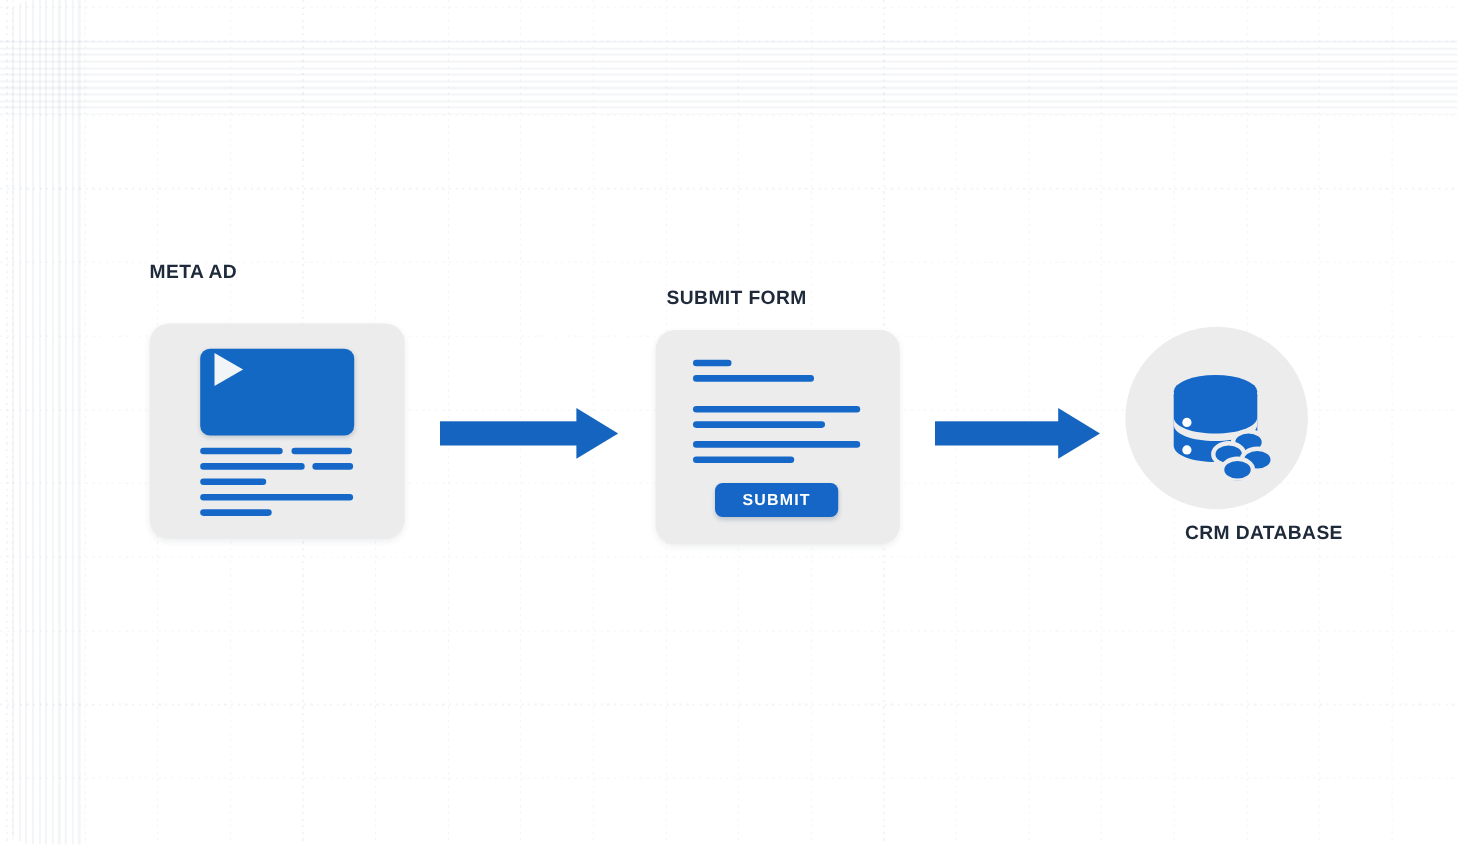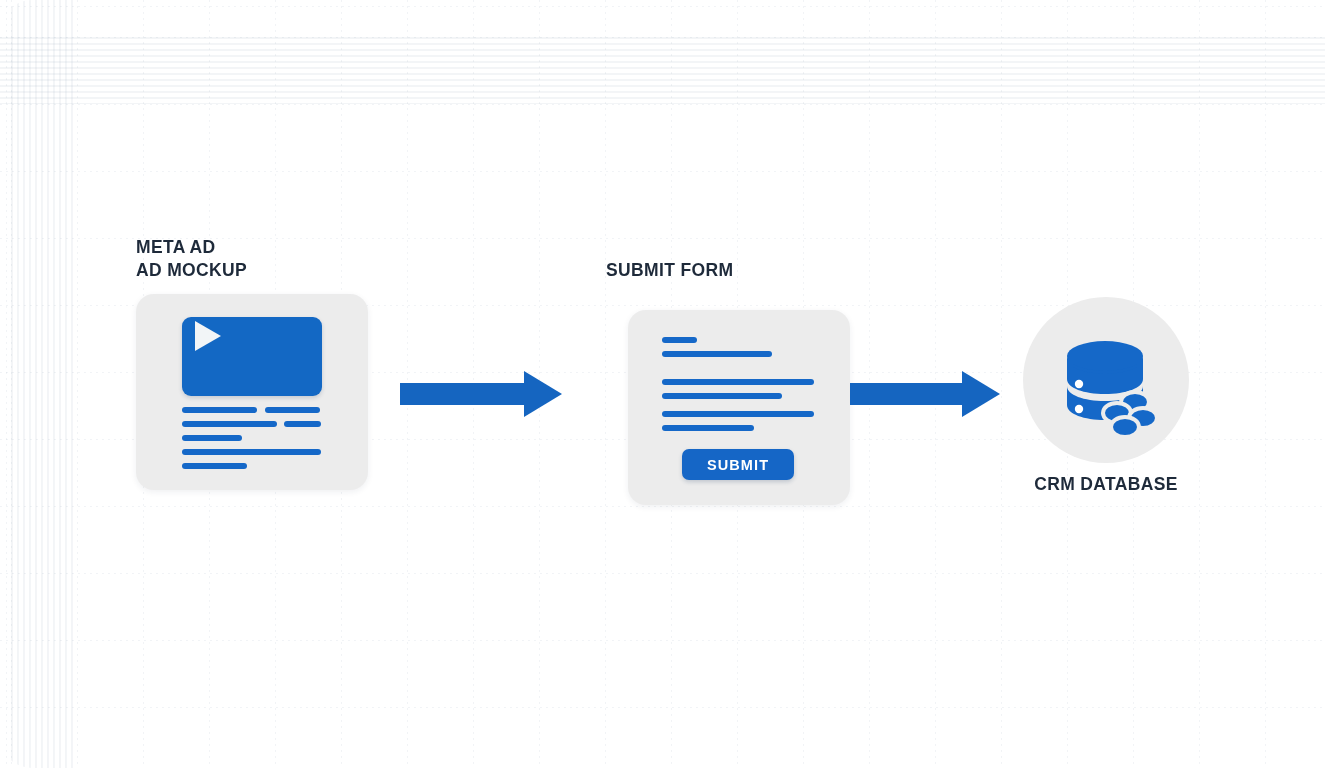--- a/index.html
+++ b/index.html
@@ -132,22 +132,22 @@
   #arrow-1 .arrow-shaft { width: 126px; }
   #arrow-1 .arrow-head  { left: 124px; }
 
   #arrow-2 { left: 850px; top: 371px; width: 150px; height: 46px; }
   #arrow-2 .arrow-shaft { width: 114px; }
   #arrow-2 .arrow-head  { left: 112px; }
 
   
   #stage-instant-form { left: 606px; top: 259px; }
   #form-card {
-    left: 596px; top: 310px;
-    width: 222px; height: 195px; margin-left: 32px;
+    left: 596px; top: 300px;
+    width: 222px; height: 195px;
   }
   #submit-button {
     position: absolute;
     left: 54px; top: 139px;
     width: 112px; height: 31px;
     background: #1566c6;
     border-radius: 7px;
     color: #ffffff;
     font-size: 14.5px;
     font-weight: bold;
@@ -186,41 +186,40 @@
   }
 
   
   #crm-circle {
     left: 1023px; top: 297px;
     width: 166px; height: 166px;
     border-radius: 50%;
     background: #ececec;
   }
   #crm-caption {
-    left: 1023px; top: 474px;
+    left: 1066px; top: 474px;
     width: 166px;
     text-align: center;
     font-size: 17.5px;
     font-weight: bold;
     letter-spacing: 0.35px;
     color: #1e2a3a;
     white-space: nowrap;
   }
 </style>
 </head>
 <body>
 
 <div id="canvas">
 
   <div id="grid-v"></div>
   <div id="grid-h"></div>
 
   <div class="abs" id="stage-meta-ad">
     <div class="stage-caption">META AD</div>
-    <div class="stage-caption">AD MOCKUP</div>
   </div>
 
   <div class="abs card" id="ad-card">
     <div class="abs" id="ad-video"></div>
     <div class="abs" id="play-triangle"></div>
 
     <div class="tline" style="left:46px;  top:113px; width:75px;"></div>
     <div class="tline" style="left:129px; top:113px; width:55px;"></div>
 
     <div class="tline" style="left:46px;  top:127px; width:95px;"></div>

